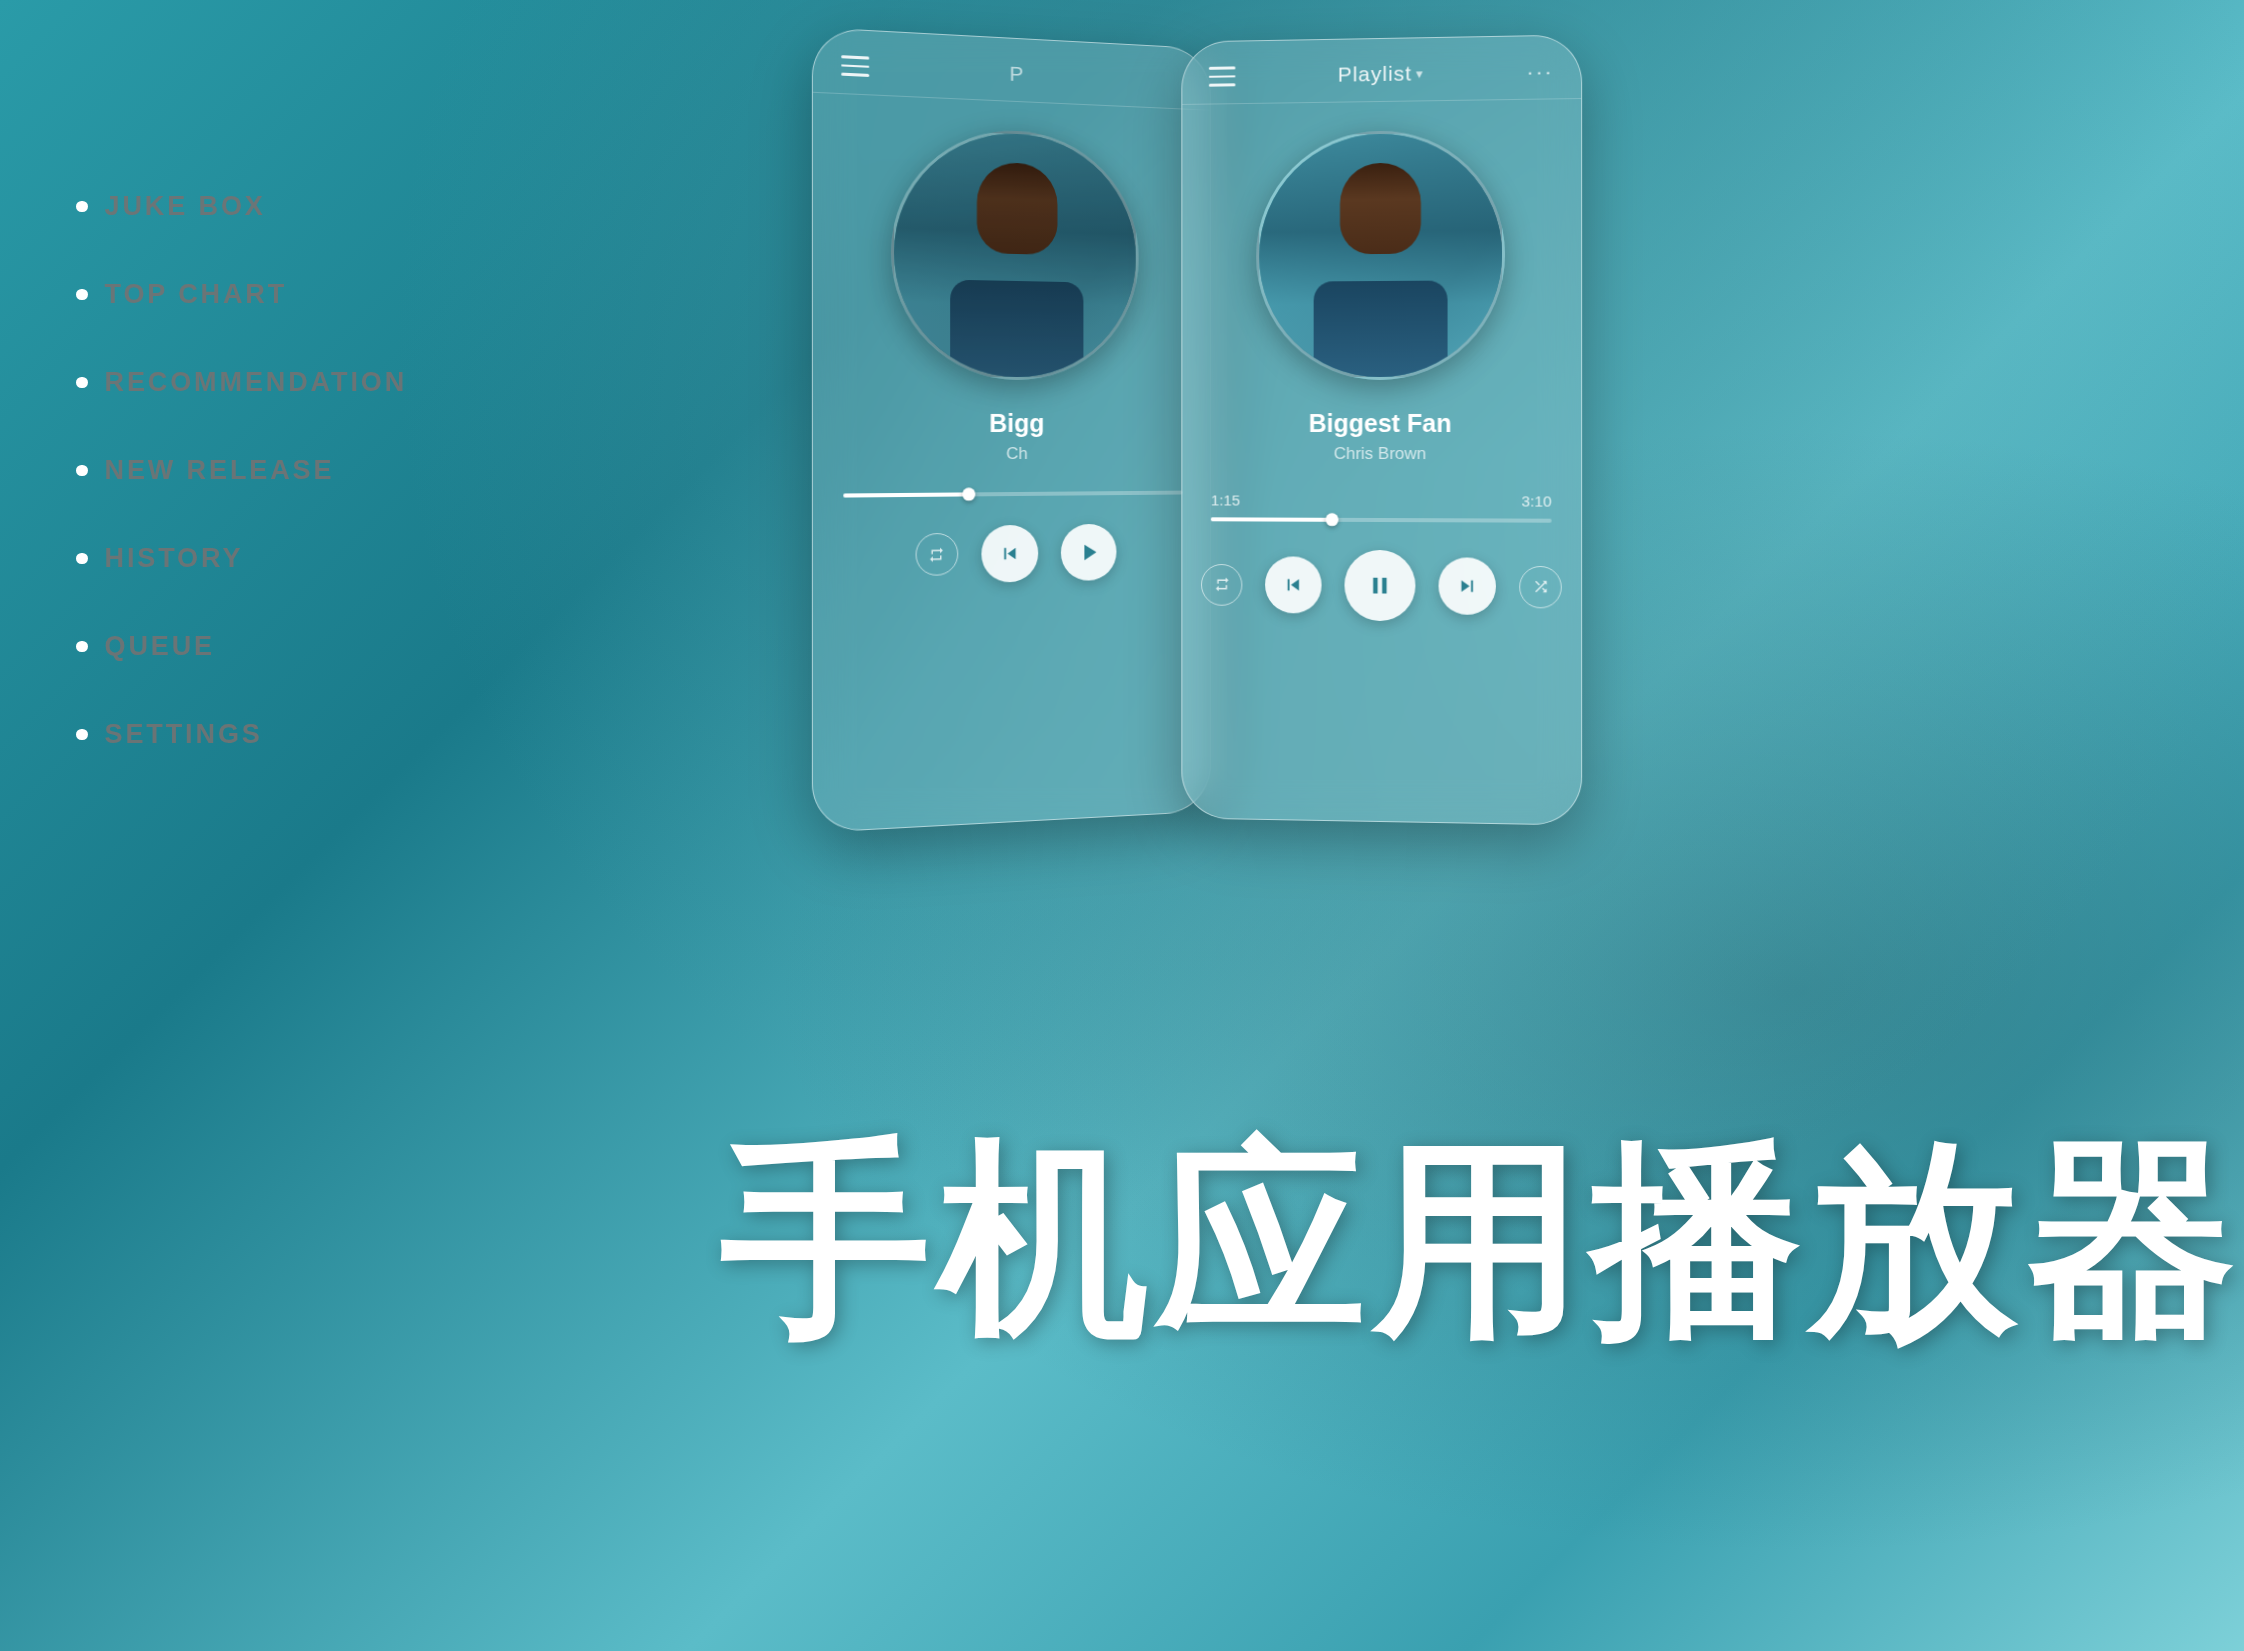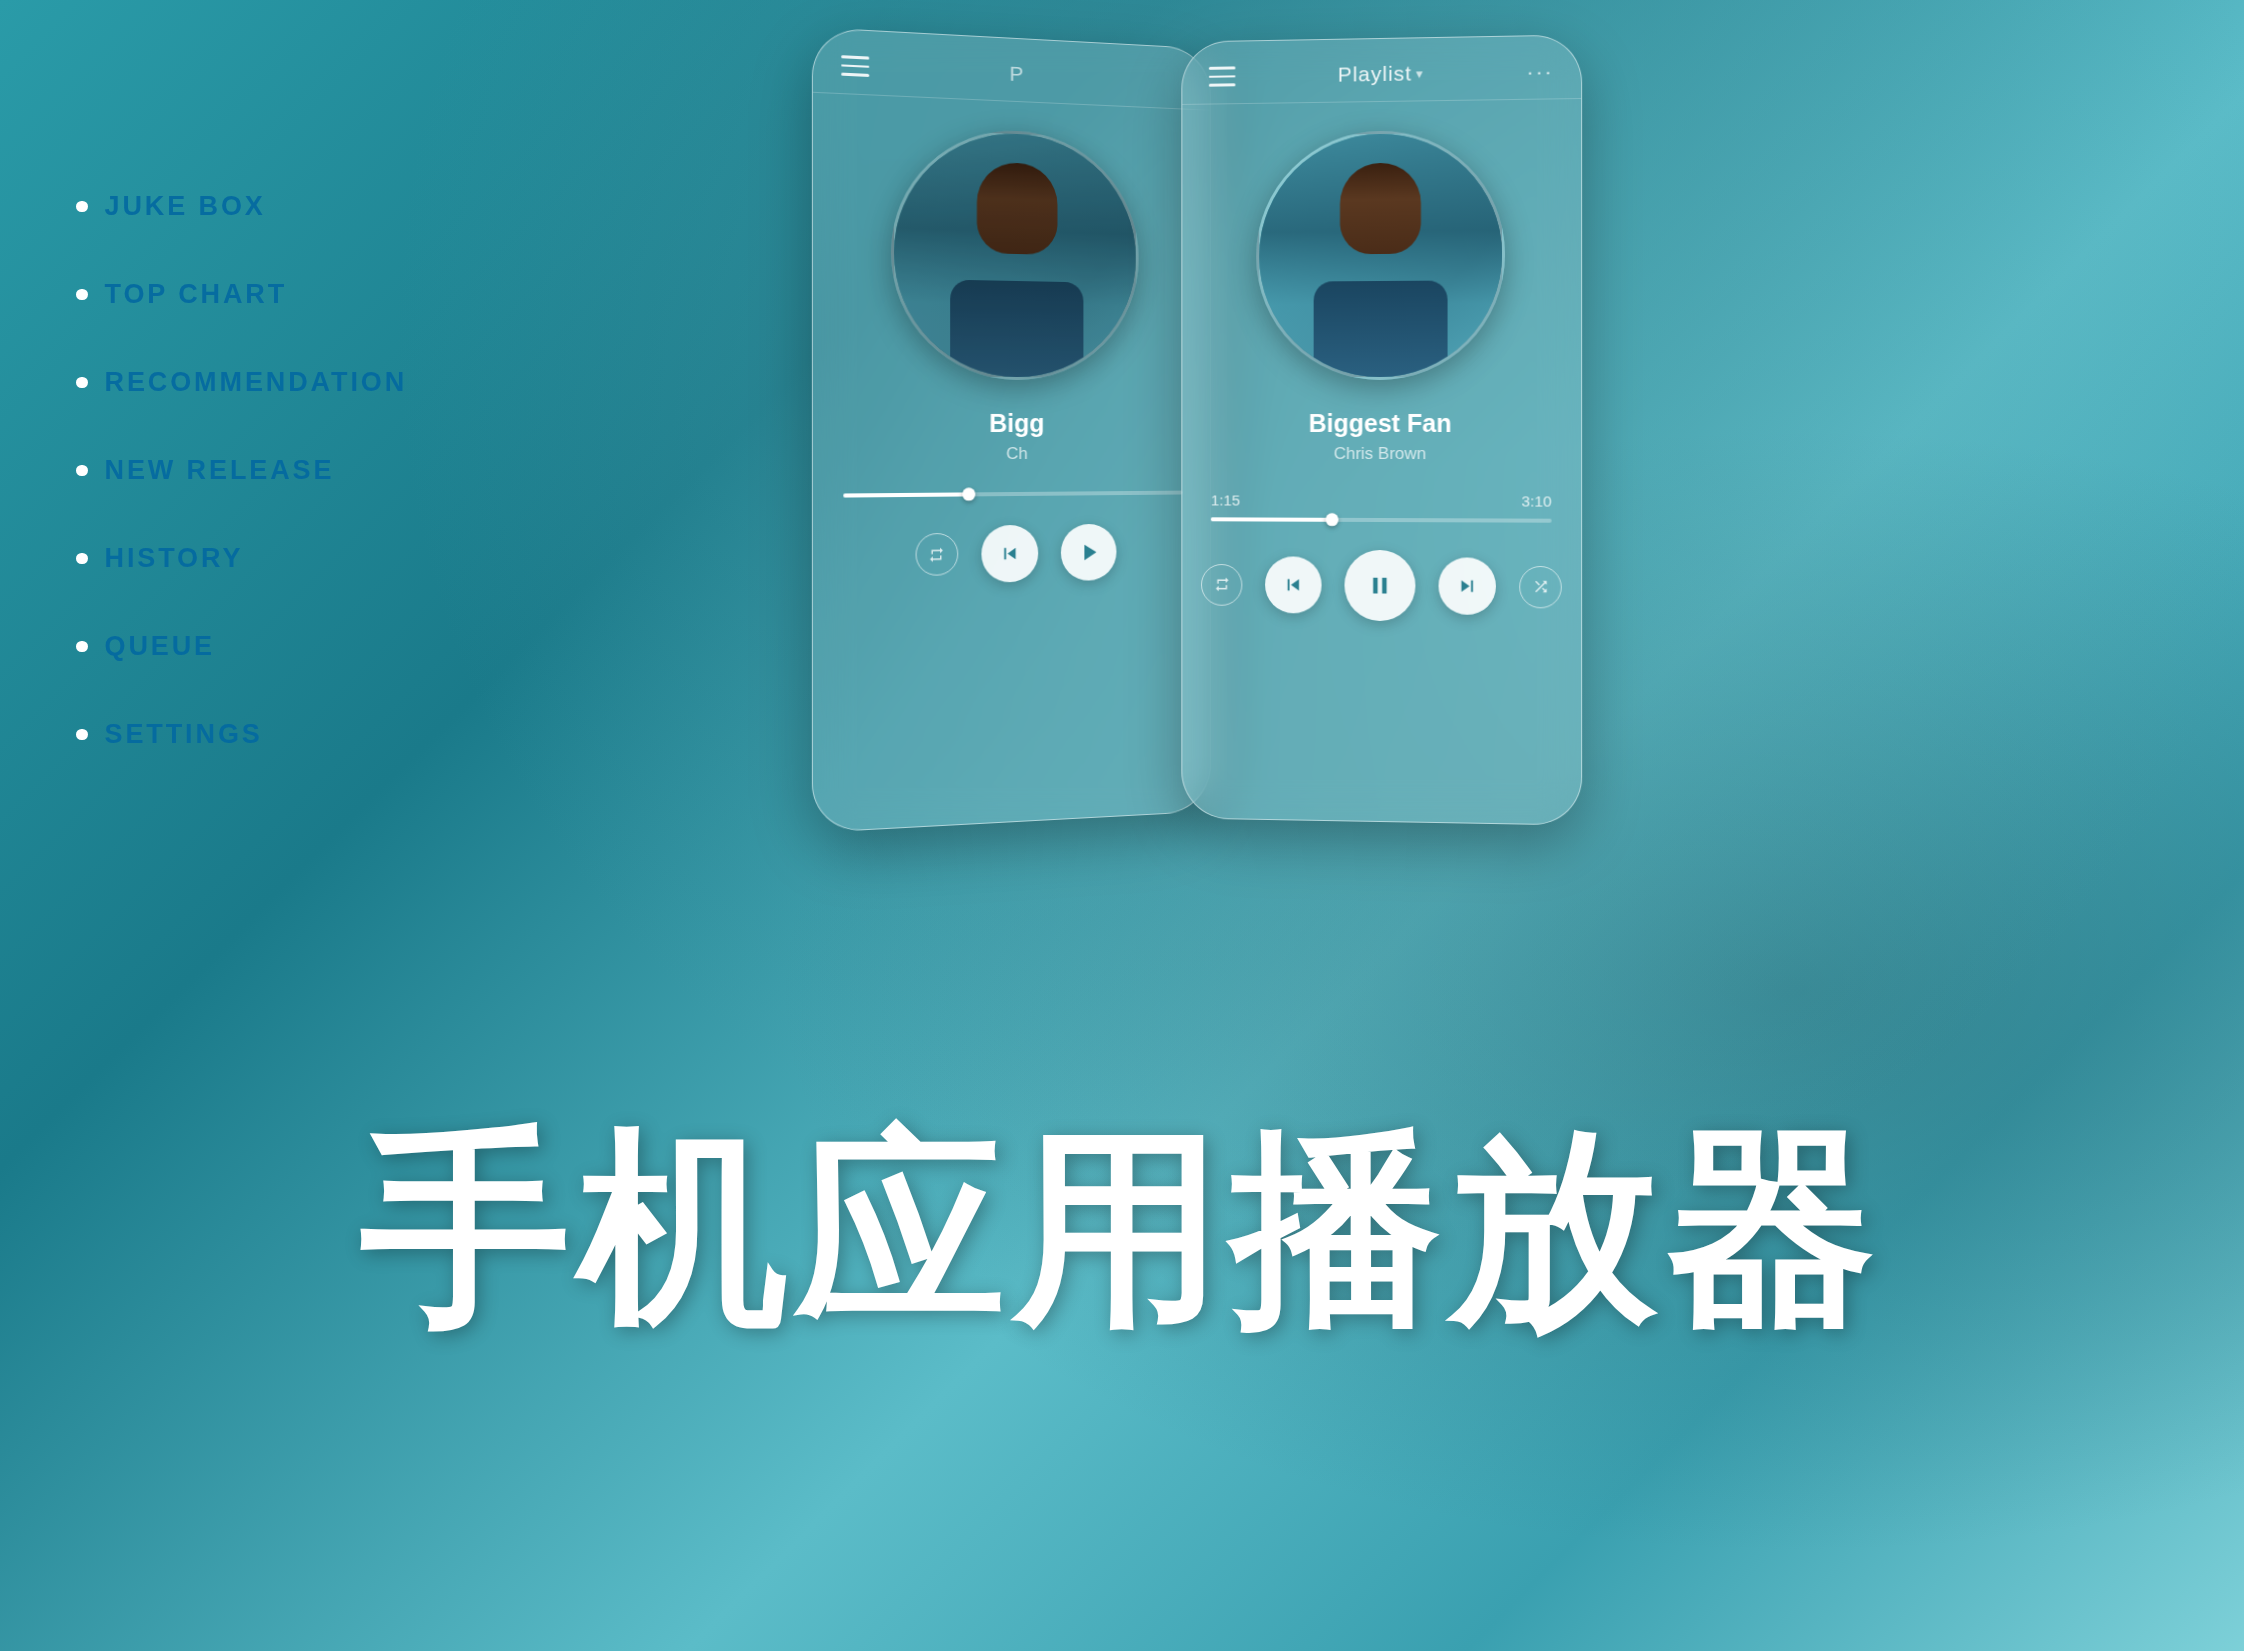--- a/index.html
+++ b/index.html
@@ -40,35 +40,35 @@
     .sidebar-dot {
       width: 11.5px;
       height: 11.5px;
       border-radius: 50%;
       background: white;
       margin-right: 17px;
       flex-shrink: 0;
     }
 
     .sidebar-label {
-      color: #0369a1;
+      color: #737373;
       font-size: 27px;
       font-weight: 600;
       letter-spacing: 2.9px;
       text-transform: uppercase;
       opacity: 0.9;
     }
 
     
     .main-title {
       position: absolute;
-      bottom: 279px;
+      bottom: 268px;
       left: 0;
       right: 0;
-      text-align: center;
+      text-align: right;
       font-size: 210px;
       font-weight: 900;
       color: white;
       text-shadow: 3.8px 3.8px 19px rgba(0,0,0,0.3);
       z-index: 5;
       white-space: nowrap;
       letter-spacing: 7.6px;
     }
 
     

